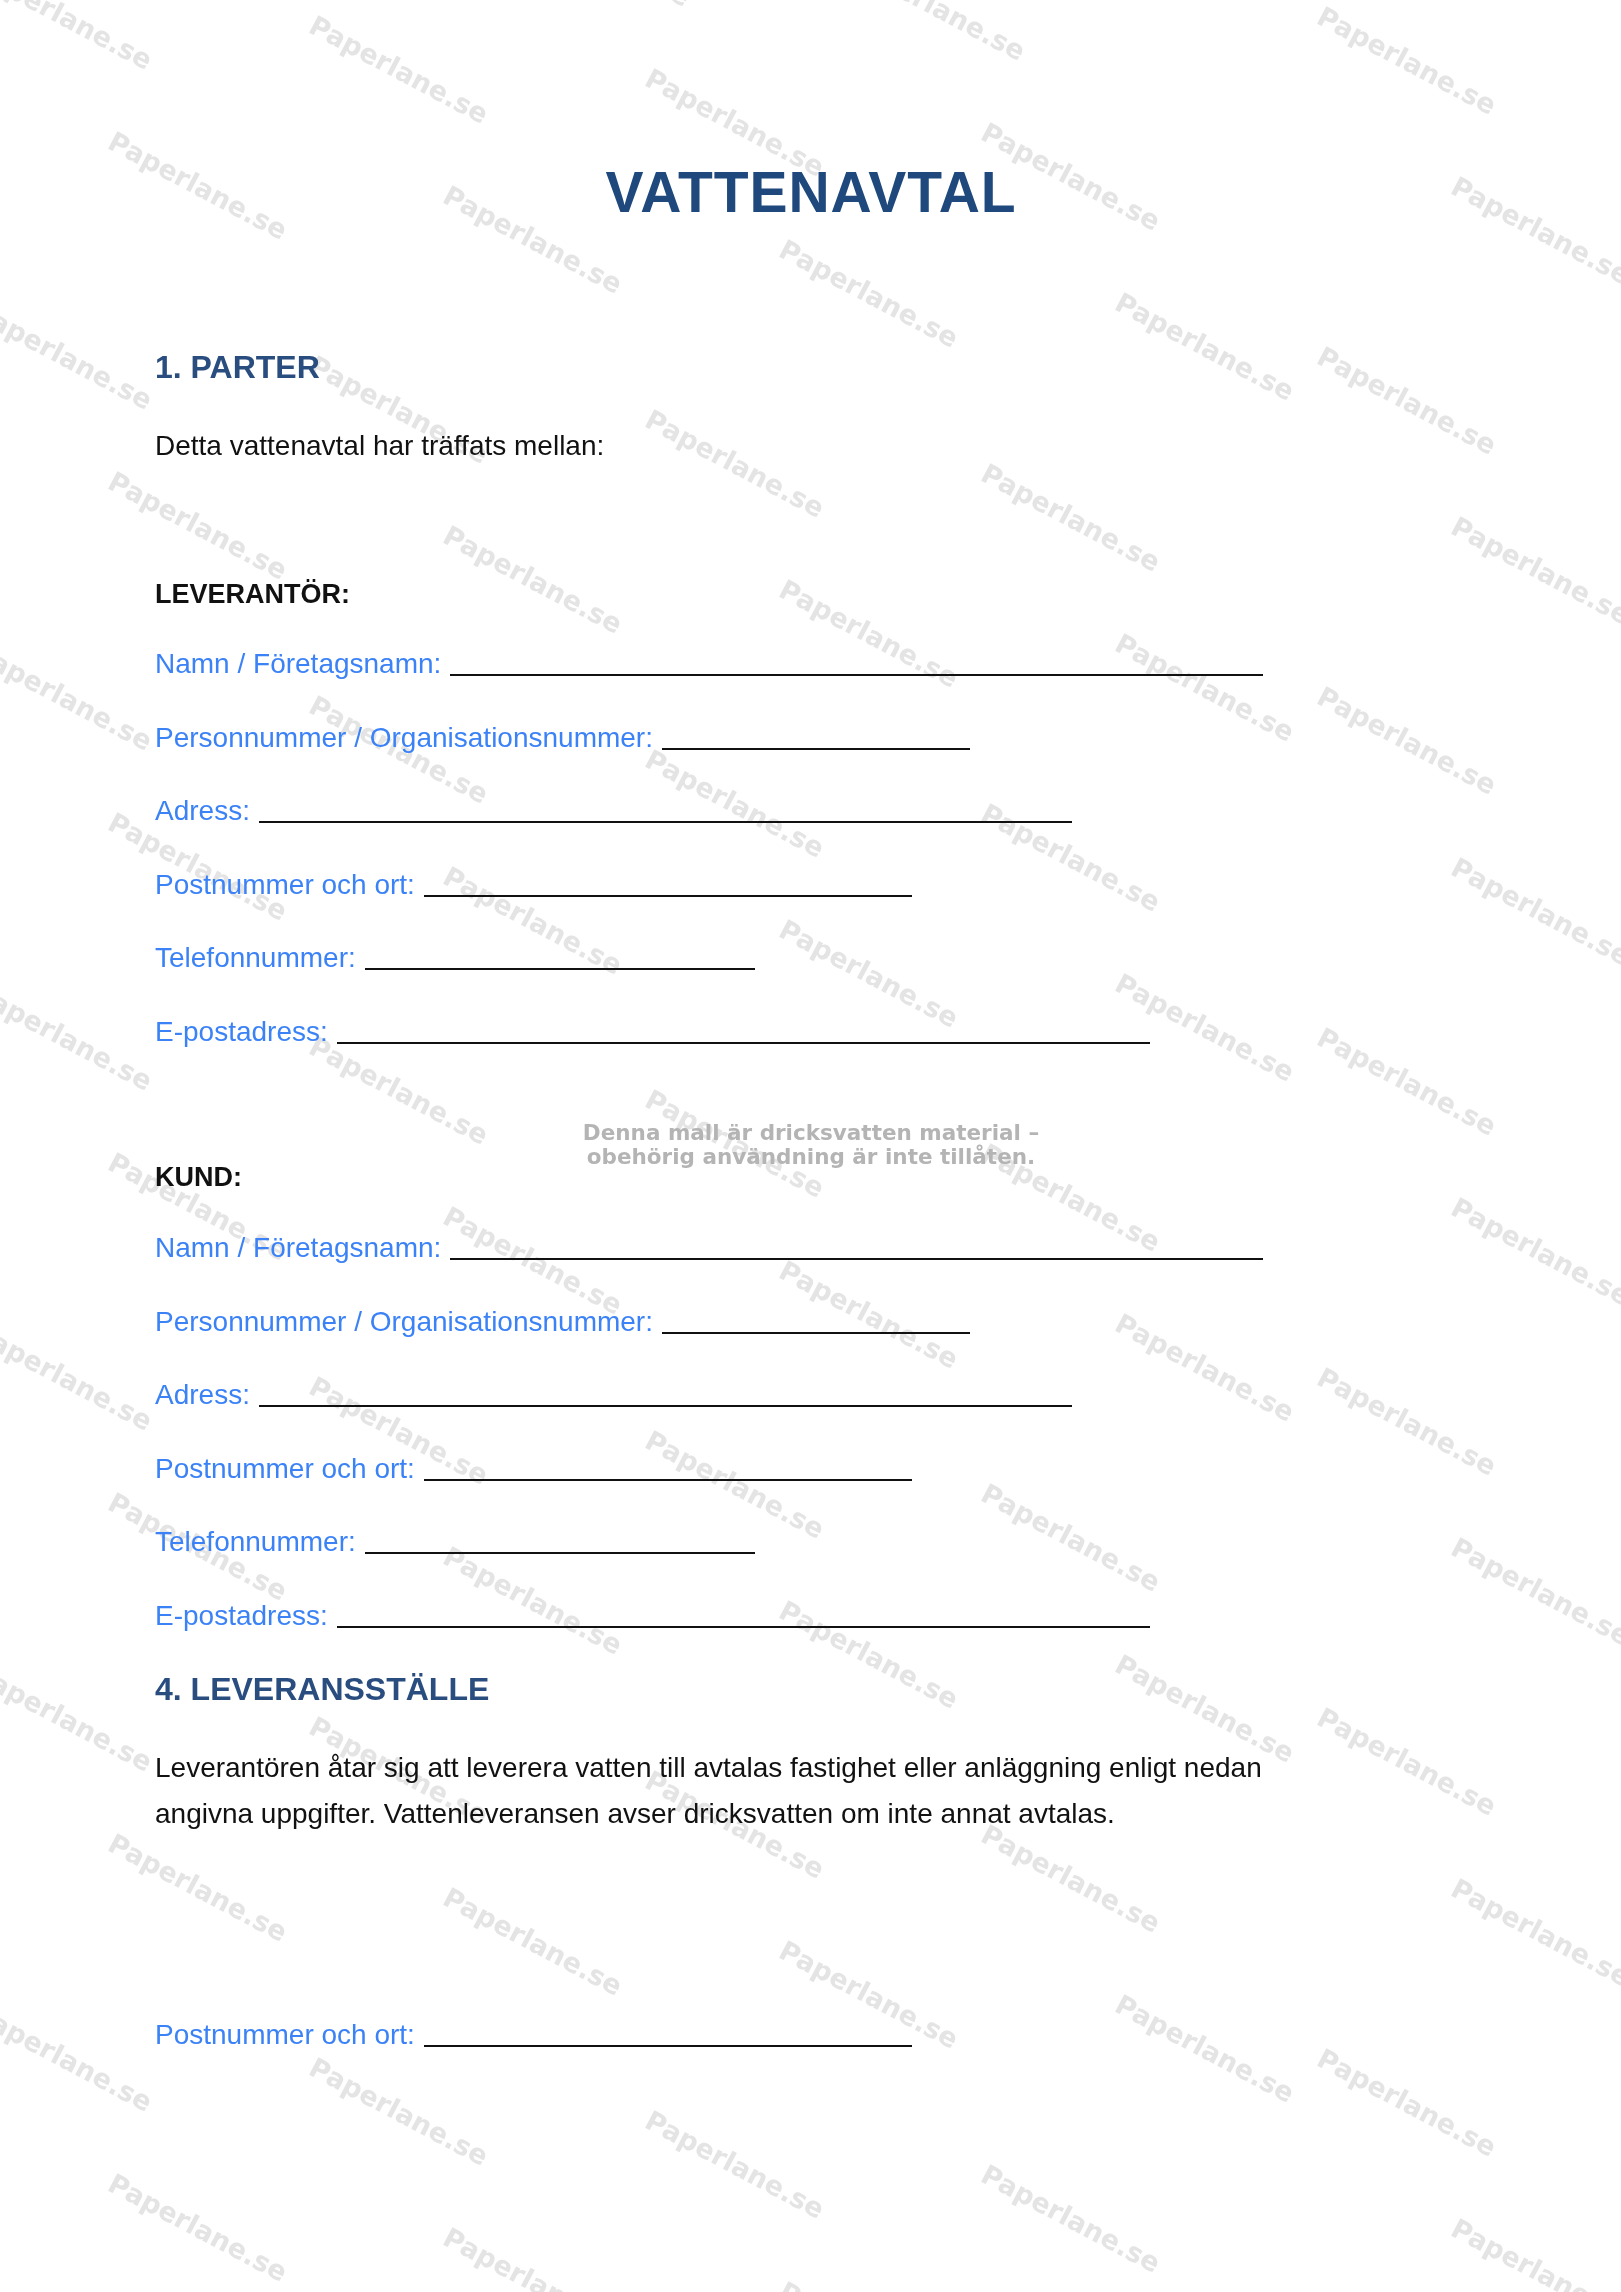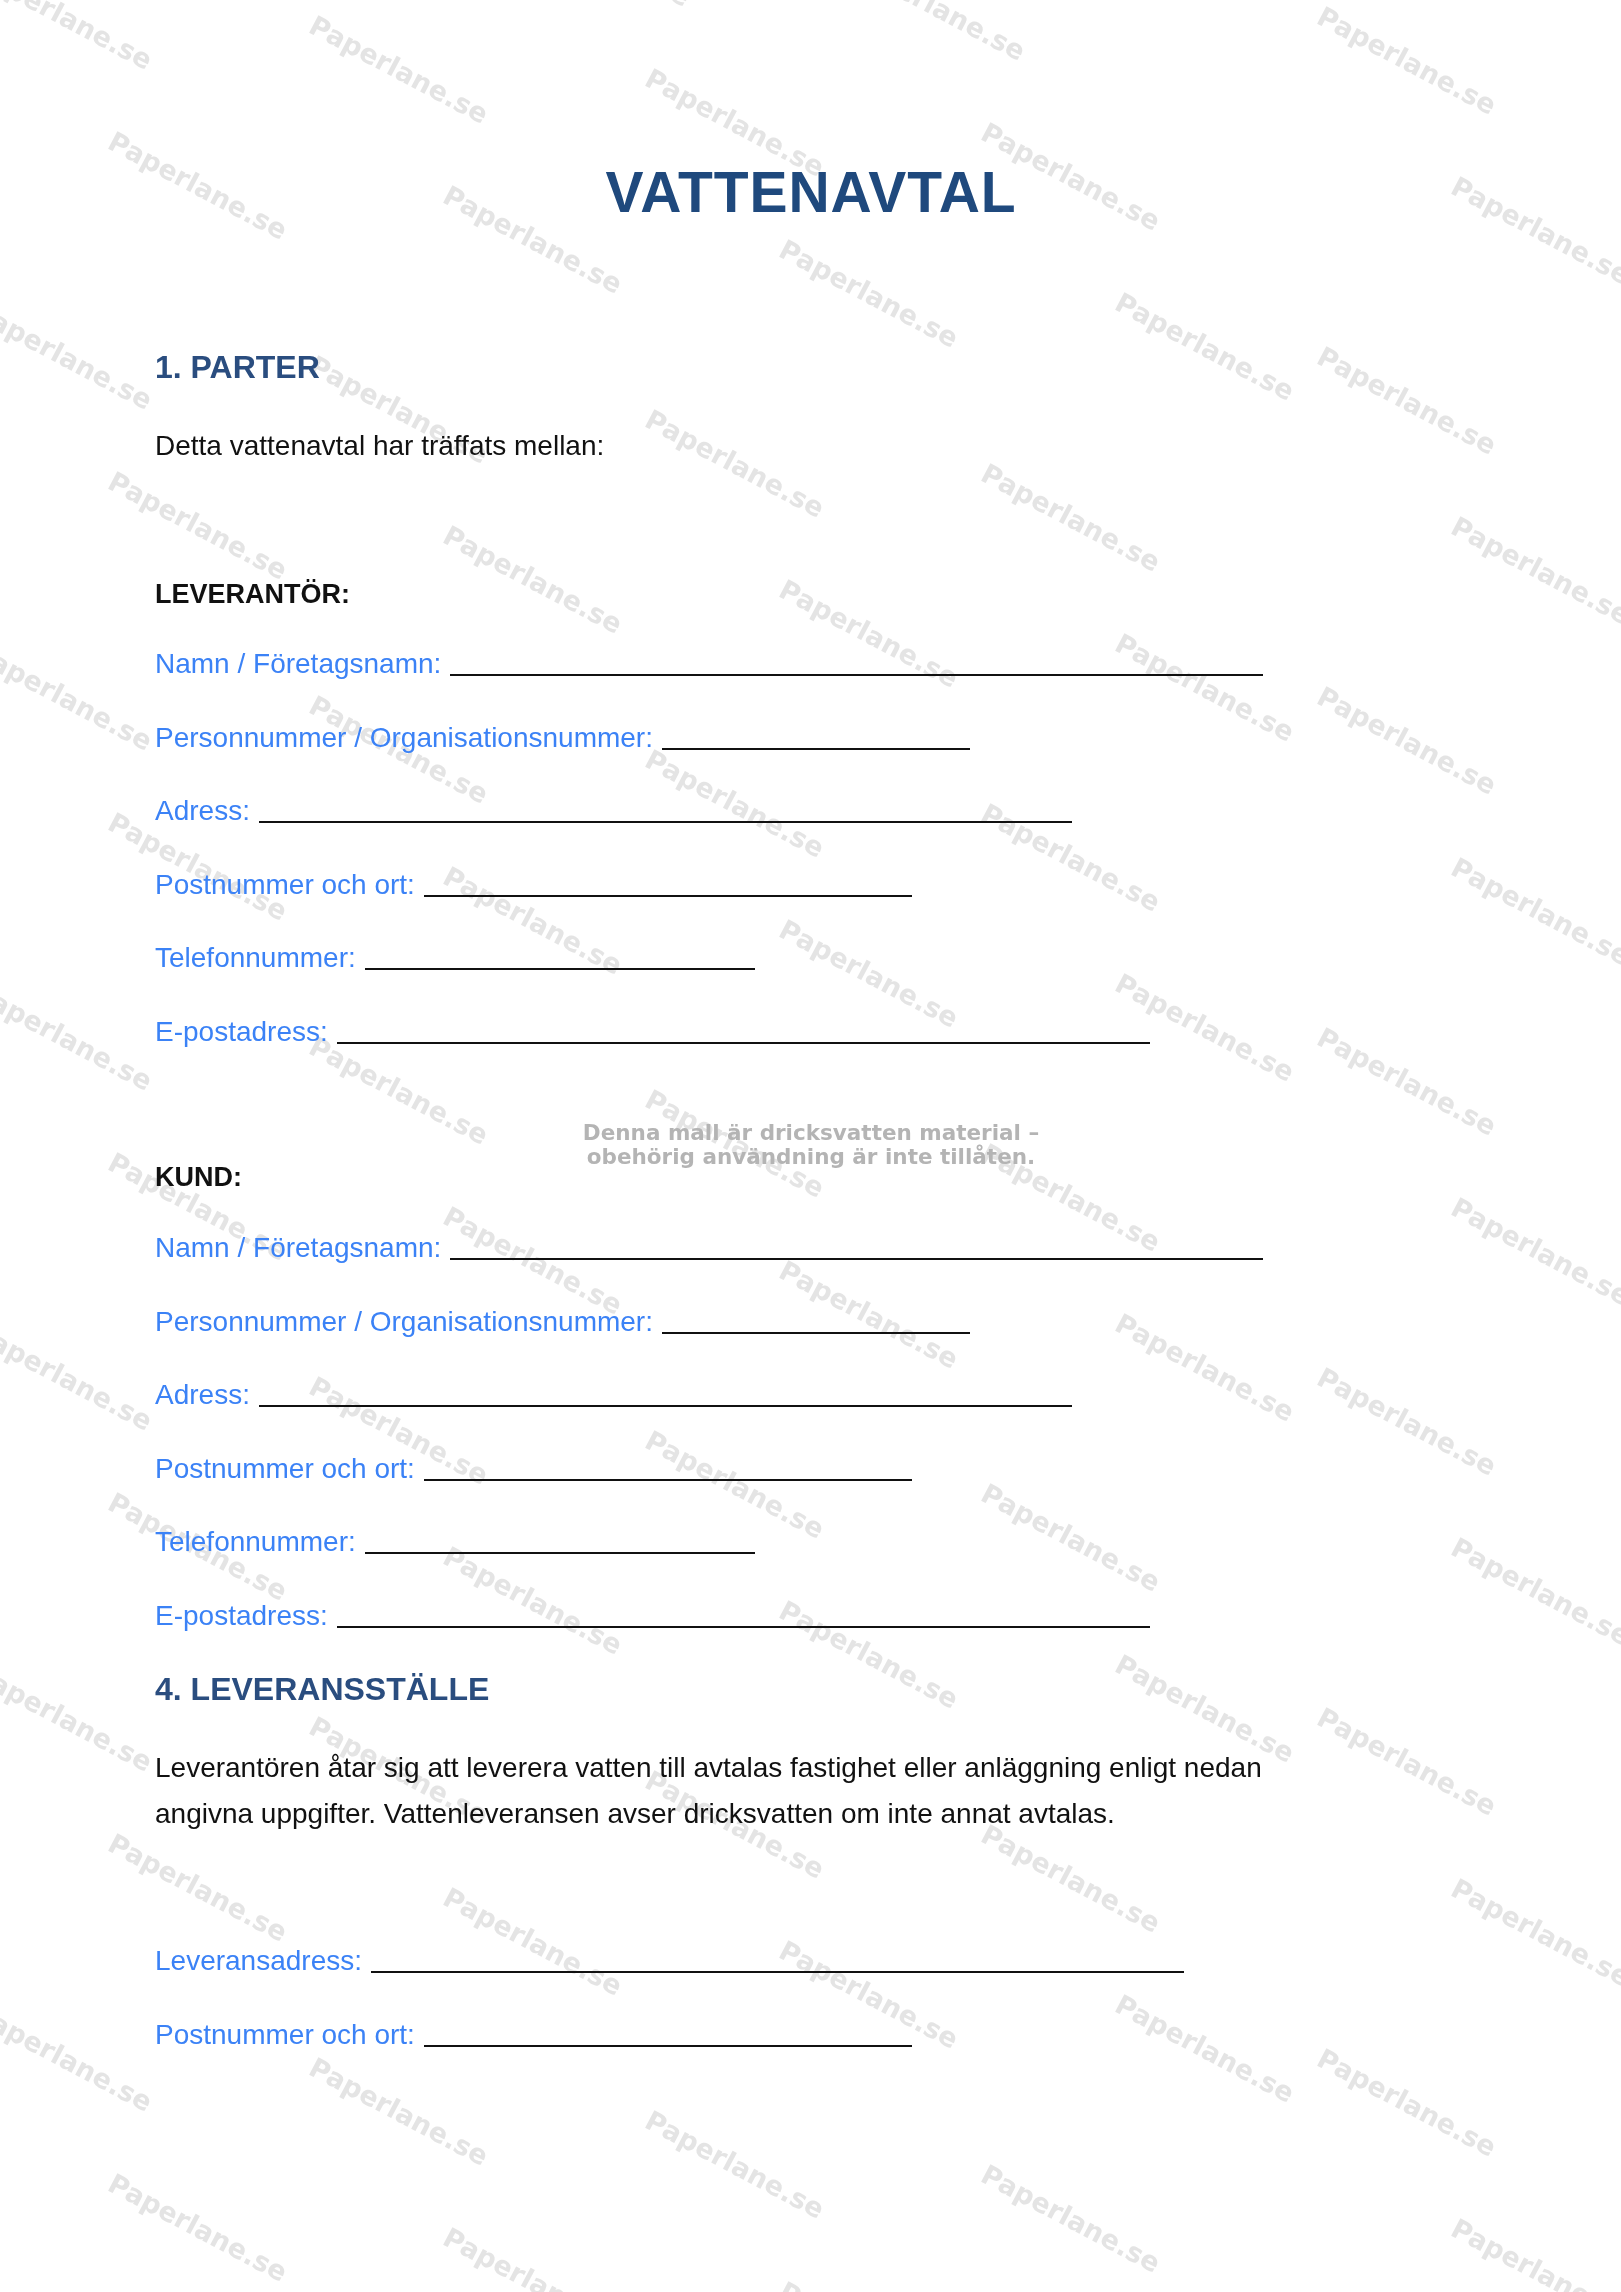--- a/index.html
+++ b/index.html
@@ -165,23 +165,19 @@
   </div>
   <div class="field" style="top:1600px">
     <span>E-postadress:</span>
     <span class="blank" style="width:813px"></span>
   </div>
 
   <div class="h2" style="top:1671px">4. LEVERANSSTÄLLE</div>
   <div class="p" style="top:1752px">Leverantören åtar sig att leverera vatten till avtalas fastighet eller anläggning enligt nedan</div>
   <div class="p" style="top:1798px">angivna uppgifter. Vattenleveransen avser dricksvatten om inte annat avtalas.</div>
 
-  <div class="field" style="top:1945px">
-    <span>Leveransadress:</span>
-    <span class="blank" style="width:813px"></span>
-  </div>
   <div class="field" style="top:2019px">
     <span>Postnummer och ort:</span>
     <span class="blank" style="width:488px"></span>
   </div>
 
 </div>
 
 
 </body></html>

